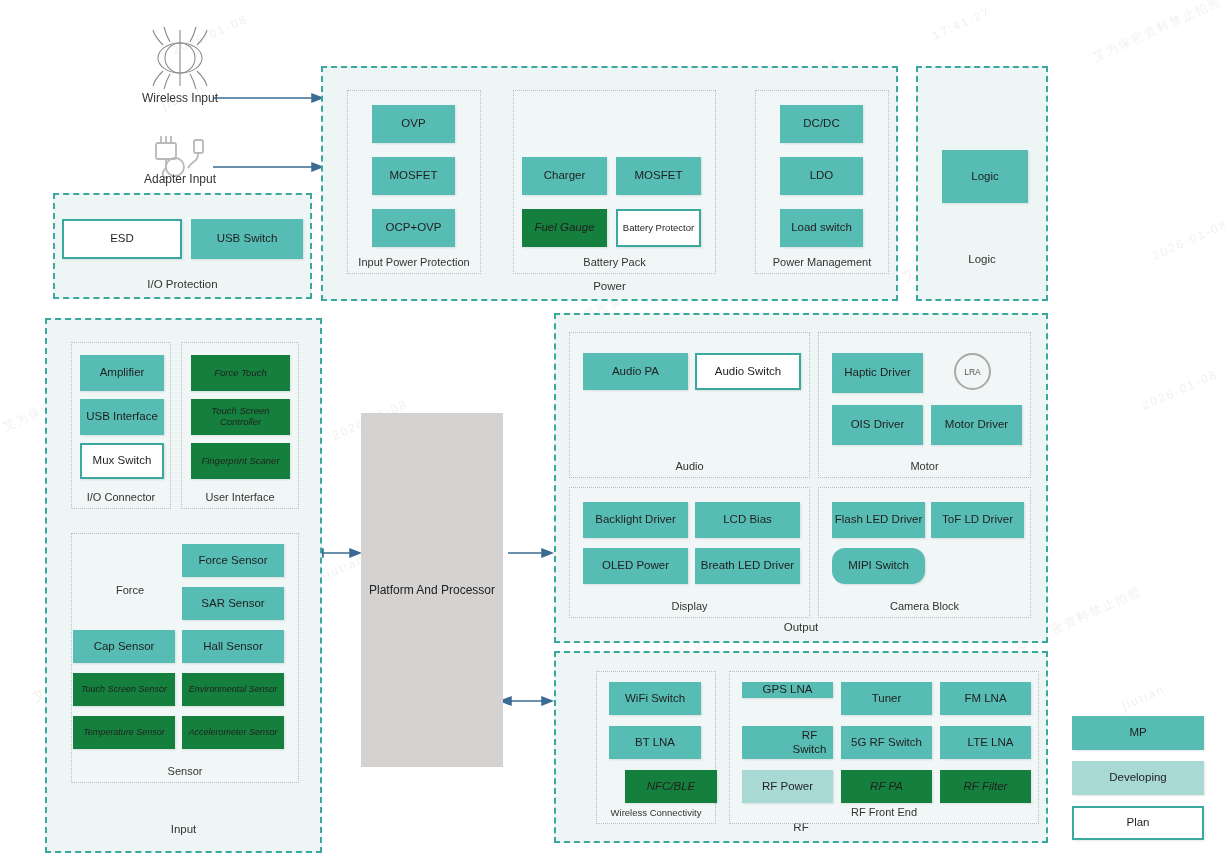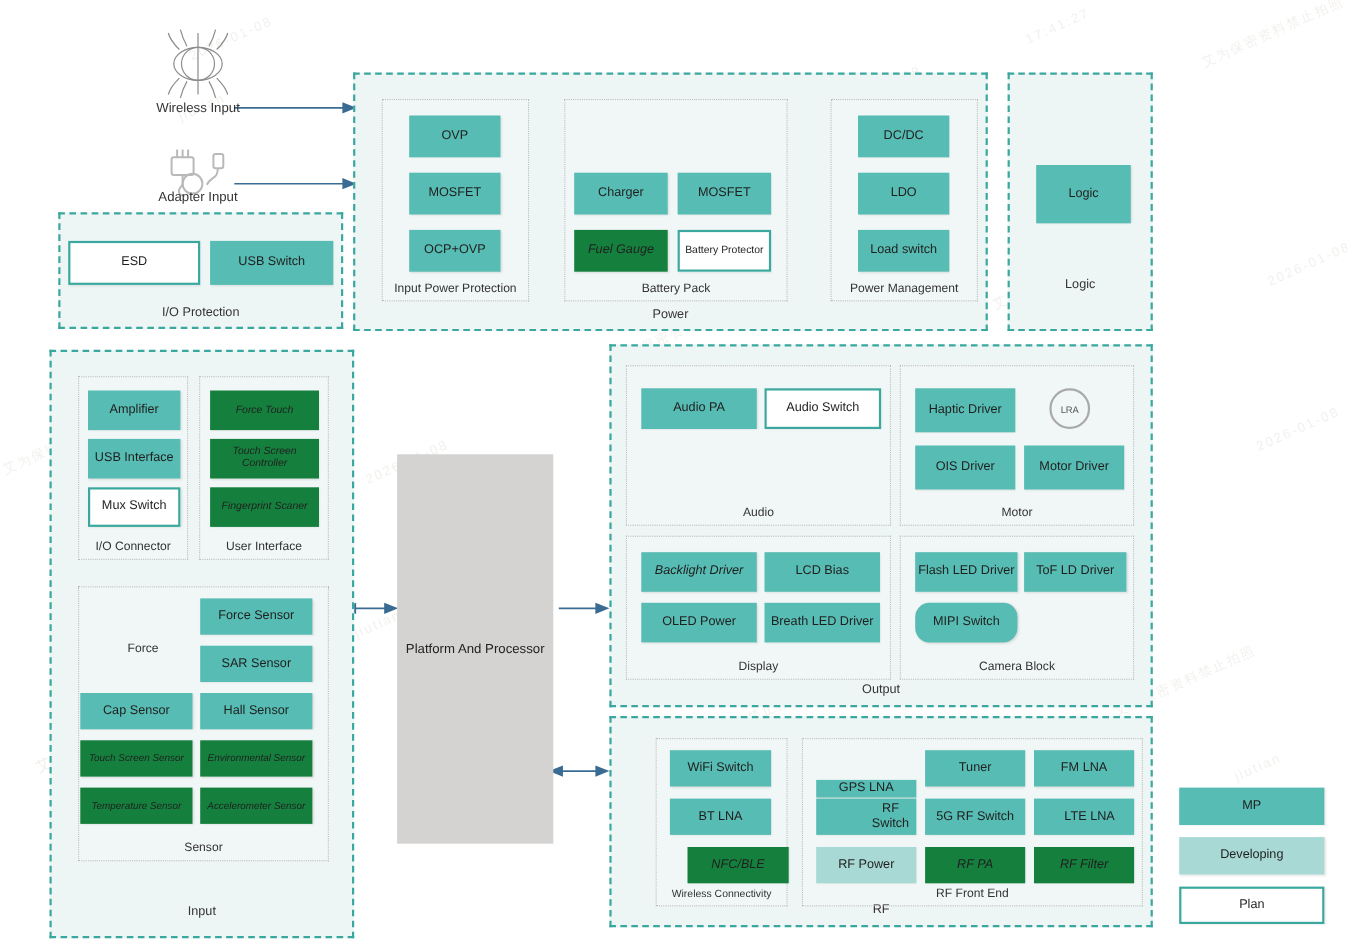--- a/index.html
+++ b/index.html
@@ -287,21 +287,21 @@
 
     <div class="sub" style="left:262px;top:17px;width:213px;height:146px;">
       <div class="cell mp" style="left:13px;top:20px;width:91px;height:40px;">Haptic Driver</div>
       <div class="lra" style="left:135px;top:20px;width:37px;height:37px;">LRA</div>
       <div class="cell mp" style="left:13px;top:72px;width:91px;height:40px;">OIS Driver</div>
       <div class="cell mp" style="left:112px;top:72px;width:91px;height:40px;">Motor Driver</div>
       <div class="sub-label">Motor</div>
     </div>
 
     <div class="sub" style="left:13px;top:172px;width:241px;height:131px;">
-      <div class="cell mp" style="left:13px;top:14px;width:105px;height:36px;font-style:italic;">Backlight Driver</div>
+      <div class="cell mp" style="left:13px;top:14px;width:105px;height:36px;">Backlight Driver</div>
       <div class="cell mp" style="left:125px;top:14px;width:105px;height:36px;">LCD Bias</div>
       <div class="cell mp" style="left:13px;top:60px;width:105px;height:36px;">OLED Power</div>
       <div class="cell mp" style="left:125px;top:60px;width:105px;height:36px;">Breath LED Driver</div>
       <div class="sub-label">Display</div>
     </div>
 
     <div class="sub" style="left:262px;top:172px;width:213px;height:131px;">
       <div class="cell mp" style="left:13px;top:14px;width:93px;height:36px;">Flash LED Driver</div>
       <div class="cell mp" style="left:112px;top:14px;width:93px;height:36px;">ToF LD Driver</div>
       <div class="cell mp" style="left:13px;top:60px;width:93px;height:36px;border-radius:13px;">MIPI Switch</div>
@@ -313,21 +313,21 @@
     <div class="group-label" style="bottom:8px;">RF</div>
 
     <div class="sub" style="left:40px;top:18px;width:120px;height:153px;">
       <div class="cell mp" style="left:12px;top:10px;width:92px;height:33px;">WiFi Switch</div>
       <div class="cell mp" style="left:12px;top:54px;width:92px;height:33px;">BT LNA</div>
       <div class="cell gray" style="left:12px;top:98px;width:92px;height:33px;margin-left:16px;">NFC/BLE</div>
       <div class="sub-label small">Wireless Connectivity</div>
     </div>
 
     <div class="sub" style="left:173px;top:18px;width:310px;height:153px;">
-      <div class="cell mp" style="left:12px;top:10px;width:91px;height:16px;margin-top:27px;">GPS LNA</div>
+      <div class="cell mp" style="left:12px;top:10px;width:91px;height:16px;">GPS LNA</div>
       <div class="cell mp" style="left:111px;top:10px;width:91px;height:33px;">Tuner</div>
       <div class="cell mp" style="left:210px;top:10px;width:91px;height:33px;">FM LNA</div>
       <div class="cell mp" style="left:12px;top:54px;width:91px;height:33px;padding-left:44px;">RF Switch</div>
       <div class="cell mp" style="left:111px;top:54px;width:91px;height:33px;">5G RF Switch</div>
       <div class="cell mp" style="left:210px;top:54px;width:91px;height:33px;padding-left:10px;">LTE LNA</div>
       <div class="cell dev" style="left:12px;top:98px;width:91px;height:33px;">RF Power</div>
       <div class="cell gray" style="left:111px;top:98px;width:91px;height:33px;">RF PA</div>
       <div class="cell gray" style="left:210px;top:98px;width:91px;height:33px;">RF Filter</div>
       <div class="sub-label">RF Front End</div>
     </div>

